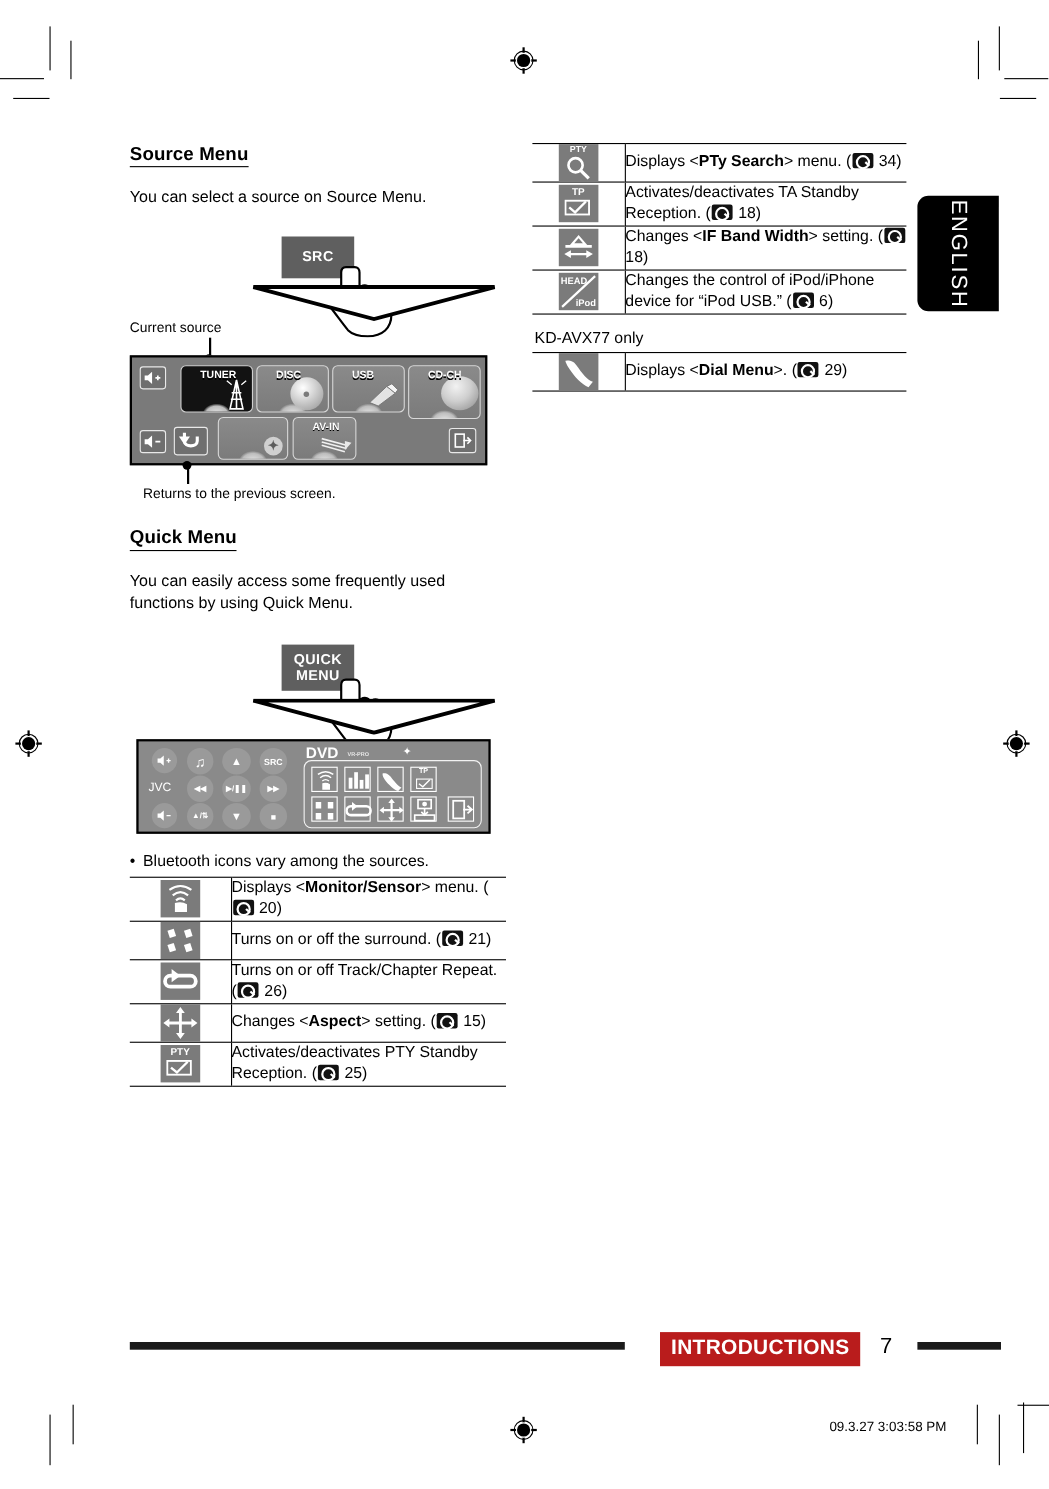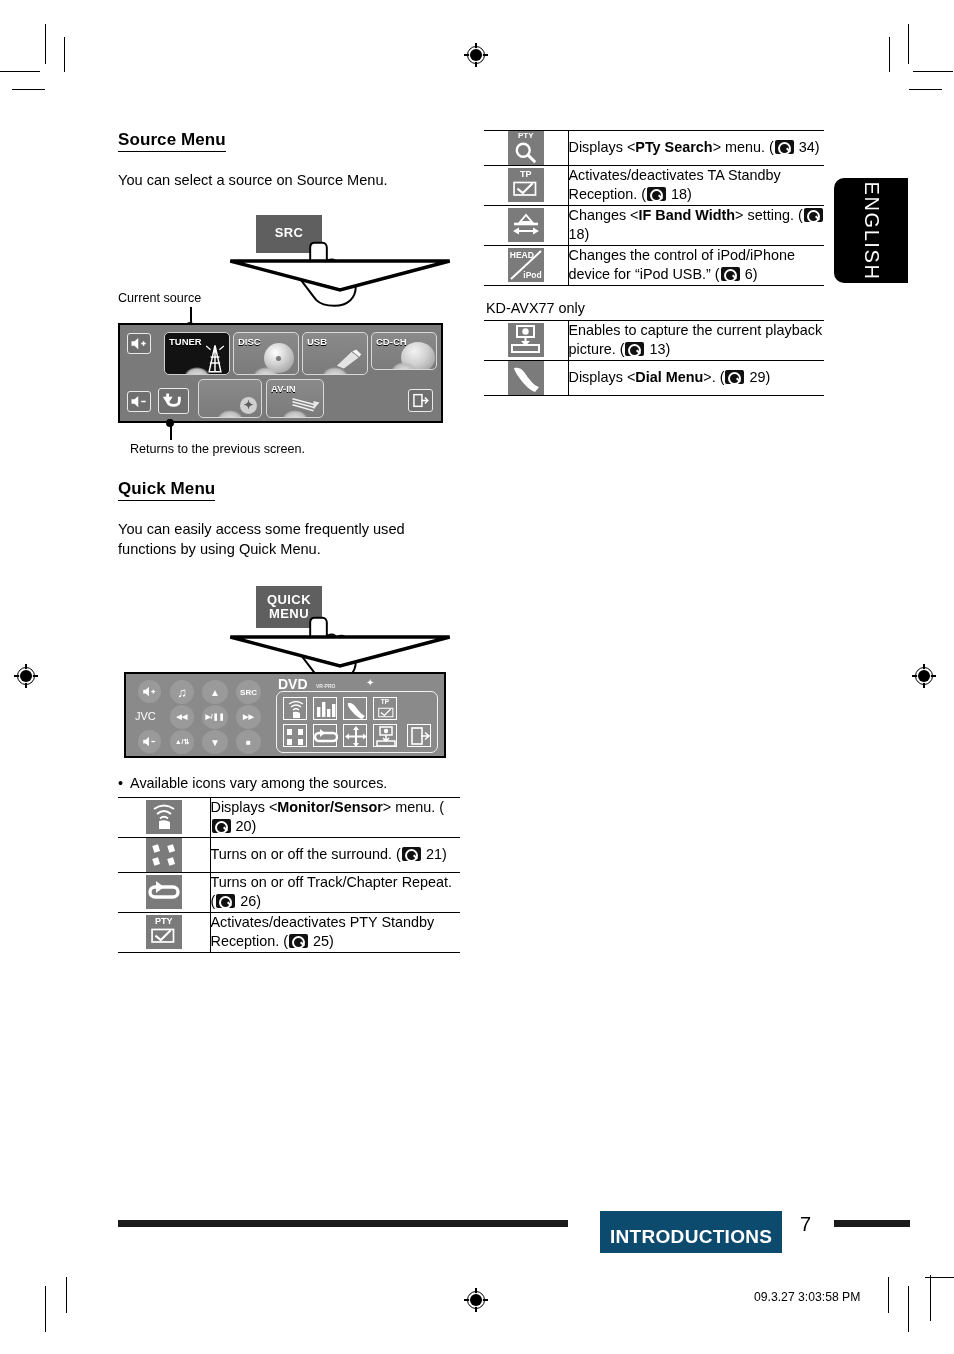--- a/index.html
+++ b/index.html
@@ -54,21 +54,21 @@
   .device {
     position:relative; background:#7a7a7a; border:2px solid #000;
     width:325px; height:100px; margin-top:2px;
   }
   .src-tile {
     position:absolute; border:1.3px solid #d8d8d8; border-radius:5px;
     background:linear-gradient(#8a8a8a,#7b7b7b);
     color:#fff; font-size:9.5px; font-weight:bold; overflow:hidden;
   }
   .src-tile.sel { background:#121212; border-color:#cfcfcf; }
-  .src-tile .lbl { position:absolute; left:4px; top:3px; text-shadow:0 1px 0 #000; z-index:3;text-align:center; }
+  .src-tile .lbl { position:absolute; left:17px; top:3px; text-shadow:0 1px 0 #000; z-index:3;text-align:center; }
   .src-tile .glow {
     position:absolute; left:50%; bottom:-13px; width:26px; height:20px;
     transform:translateX(-50%); border-radius:50%;
     background:radial-gradient(ellipse at center, #e9e9e9 0%, #bdbdbd 55%, rgba(160,160,160,0) 72%);
   }
   .sq-btn {
     position:absolute; border:1.4px solid #e9e9e9; border-radius:3px;
     background:#6f6f6f; display:flex; align-items:center; justify-content:center;
   }
   .tiny-label { font-size:12.6px; }
@@ -126,23 +126,23 @@
   }
   .engtab span {
     position:absolute; left:50%; top:50%;
     transform:translate(-50%,-50%) rotate(90deg);
     color:#fff; font-size:20px; letter-spacing:1.6px; white-space:nowrap;
   }
 
   
   .foot-rule { position:absolute; background:#1b1b1b; }
   .foot-badge {
-    position:absolute; background:#0c4a6e; color:#fff;
+    position:absolute; background:#b91c1c; color:#fff;
     font-size:19px; font-weight:bold; letter-spacing:.3px;
-    padding:15px 10px 5px 10px;
+    padding:4px 10px 5px 10px;
   }
   .foot-pageno { position:absolute; font-size:20px; }
   .imprint { position:absolute; font-size:12.2px; font-family:"Liberation Sans", sans-serif; }
   .imprint-r { position:absolute; font-size:12.2px; }
 
   .vline { position:absolute; width:1.1px; background:#000; }
 
   .bullet-row { display:flex; gap:7px; font-size:14.4px; margin-top:16px; line-height:1.3; }
   b { font-weight:bold; }
 </style>
@@ -279,21 +279,21 @@
 
       <div class="src-tile" style="left:182px; top:7px; width:66px; height:43px;">
         <span class="lbl">USB</span>
         <svg viewBox="0 0 40 30" width="31" height="24" style="position:absolute;right:3px;bottom:3px;">
           <path d="M4,24 L24,5 L34,13 L14,28 Z" fill="#e3e3e3" stroke="#707070" stroke-width="1"></path>
           <path d="M24,5 L30,2 L37,9 L34,13 Z" fill="#f5f5f5" stroke="#707070" stroke-width="1"></path>
         </svg>
         <div class="glow"></div>
       </div>
 
-      <div class="src-tile" style="left:251px; top:7px; width:66px; height:38px;">
+      <div class="src-tile" style="left:251px; top:7px; width:66px; height:49px;">
         <span class="lbl">CD-CH</span>
         <div style="position:absolute;right:1px;top:9px;width:34px;height:31px;border-radius:50%;
                     background:radial-gradient(circle at 40% 30%, #f2f2f2 0%, #cfcfcf 45%, #a2a2a2 80%);"></div>
         <div class="glow"></div>
       </div>
 
       <div class="src-tile" style="left:78px; top:54px; width:64px; height:39px;">
         <span class="lbl" style="font-size:9px;margin-top:44px;">Bluetooth</span>
         <div style="position:absolute;right:4px;bottom:3px;width:17px;height:17px;border-radius:50%;
                     background:#d0d0d0;color:#5c5c5c;font-size:12px;line-height:17px;text-align:center;">✦</div>
@@ -448,21 +448,21 @@
             <rect x="4" y="3" width="10" height="16" fill="none" stroke="#fff" stroke-width="1.6"></rect>
             <path d="M13,11 L21,11 M17,7.5 L21,11 L17,14.5" stroke="#fff" stroke-width="1.6" fill="none"></path>
           </svg>
         </div>
       </div>
     </div>
 
     
     <div class="bullet-row">
       <span>•</span>
-      <span>Available icons vary among the sources.</span>
+      <span>Bluetooth icons vary among the sources.</span>
     </div>
 
     
     <table class="itbl left-tbl">
       <tbody>
           <tr>
         <td class="icocell">
           <span class="gicon">
             <svg viewBox="0 0 36 34" width="36" height="34">
               <path d="M8,9 Q18,2 28,9 M11,14 Q18,8 25,14 M14,18.5 Q18,15 22,18.5" stroke="#fff" stroke-width="1.9" fill="none"></path>
@@ -500,20 +500,33 @@
             </svg>
           </span>
         </td>
         <td class="txtcell">
           <span>Turns on or off Track/Chapter Repeat. (</span><span class="mag"></span> <span>26</span><span>)</span>
         </td>
       </tr>
       <tr>
         <td class="icocell">
           <span class="gicon">
+            <svg viewBox="0 0 36 34" width="36" height="34">
+              <path d="M18,6 L18,28 M6,17 L30,17" stroke="#fff" stroke-width="2.6"></path>
+              <path d="M18,2.5 L22,8 L14,8 Z M18,31.5 L22,26 L14,26 Z M2.5,17 L8,13 L8,21 Z M33.5,17 L28,13 L28,21 Z" fill="#fff"></path>
+            </svg>
+          </span>
+        </td>
+        <td class="txtcell">
+          <span>Changes &lt;</span><b>Aspect</b><span>&gt; setting. (</span><span class="mag"></span> <span>15</span><span>)</span>
+        </td>
+      </tr>
+      <tr>
+        <td class="icocell">
+          <span class="gicon">
             <span style="position:absolute;top:1px;left:0;right:0;text-align:center;color:#fff;font-size:9px;font-weight:bold;">PTY</span>
             <svg viewBox="0 0 28 17" width="25" height="16" style="position:absolute;left:5px;top:13px;">
               <rect x="1.2" y="1.2" width="24" height="14" fill="none" stroke="#fff" stroke-width="1.9"></rect>
               <path d="M5,8 L11,13 L22,2" stroke="#fff" stroke-width="2.4" fill="none"></path>
             </svg>
           </span>
         </td>
         <td class="txtcell">
           <span>Activates/deactivates PTY Standby Reception. (</span><span class="mag"></span> <span>25</span><span>)</span>
         </td>
@@ -582,36 +595,20 @@
           <span>Changes the control of iPod/iPhone device for “iPod USB.” (</span><span class="mag"></span> <span>6</span><span>)</span>
         </td>
       </tr>
     </tbody>
       </table>
 
     <div class="kdonly">KD-AVX77 only</div>
 
     <table class="itbl right-tbl">
       <tbody>
-          <tr>
-        <td class="icocell">
-          <span class="gicon">
-            <svg viewBox="0 0 36 34" width="36" height="34">
-              <rect x="9" y="3" width="17" height="11" fill="none" stroke="#fff" stroke-width="2"></rect>
-              <circle cx="17.5" cy="8.5" r="3.2" fill="#fff"></circle>
-              <path d="M17.5,14 L17.5,21" stroke="#fff" stroke-width="2"></path>
-              <path d="M13,18 L17.5,23 L22,18 Z" fill="#fff"></path>
-              <rect x="4" y="22" width="27" height="7" fill="none" stroke="#fff" stroke-width="2"></rect>
-            </svg>
-          </span>
-        </td>
-        <td class="txtcell">
-          <span>Enables to capture the current playback picture. (</span><span class="mag"></span> <span>13</span><span>)</span>
-        </td>
-      </tr>
       <tr>
         <td class="icocell">
           <span class="gicon">
             <svg viewBox="0 0 36 34" width="36" height="34">
               <path d="M6,7 C6,7 12,5 16,11 C21,18 26,25 31,26 L27,31 C21,29 14,21 10,15 C6,9 6,7 6,7 Z" fill="#fff"></path>
             </svg>
           </span>
         </td>
         <td class="txtcell">
           <span>Displays &lt;</span><b>Dial Menu</b><span>&gt;. (</span><span class="mag"></span> <span>29</span><span>)</span>

